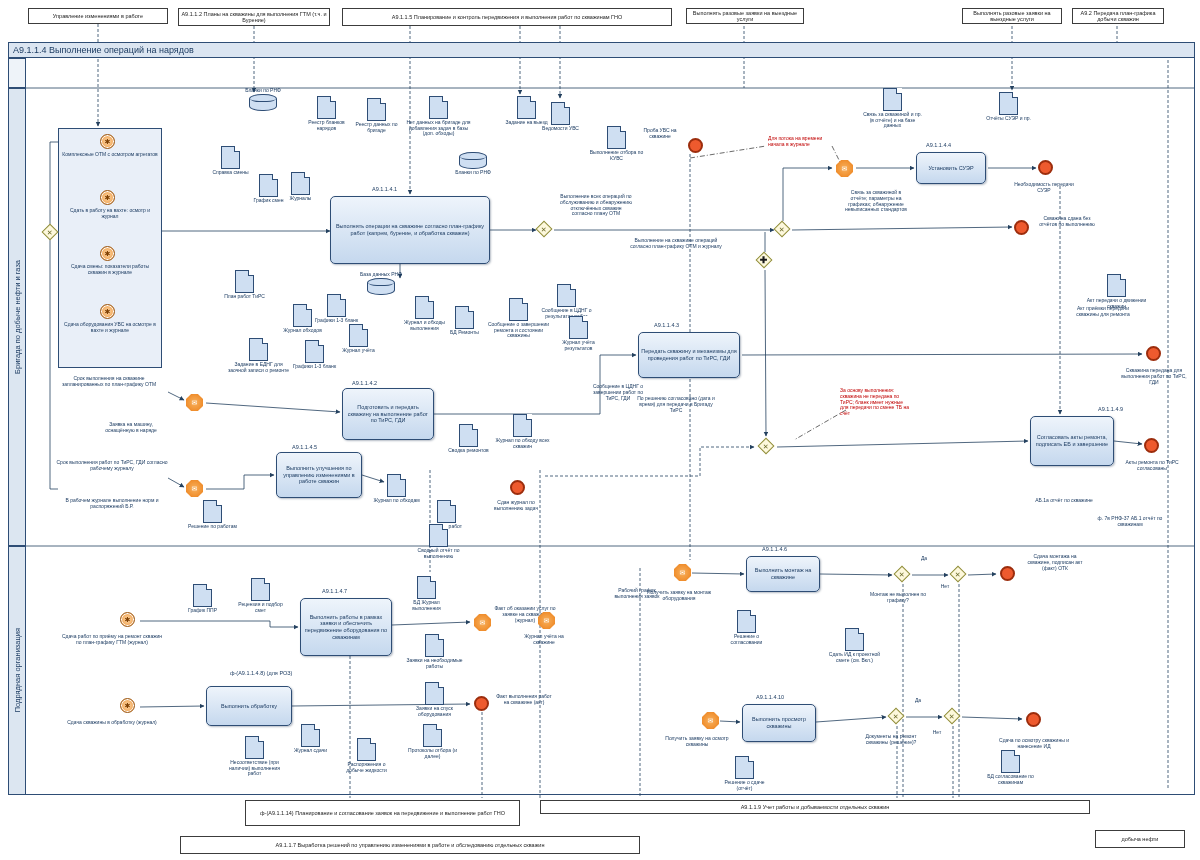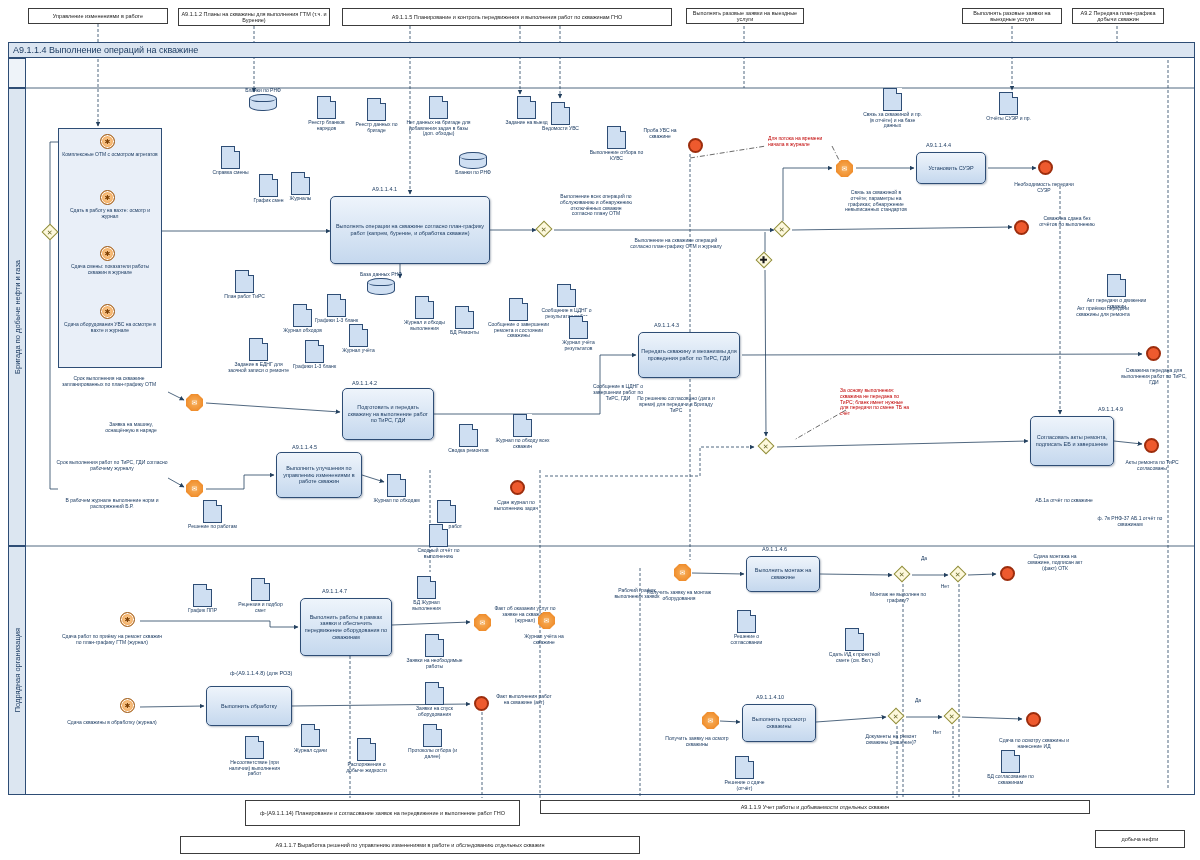--- a/index.html
+++ b/index.html
@@ -38,21 +38,21 @@
   .edge{fill:none;stroke:#24415f;stroke-width:0.8;}
   .edge.dash{stroke-dasharray:3 2;}
   .edge.dashdot{stroke-dasharray:5 2 1 2;stroke:#444;}
 </style>
 </head>
 <body>
 
 <div class="page">
   <div class="frame"></div>
   <div class="titlebar">
-    <span>А9.1.1.4 Выполнение операций на скважине</span>
+    <span>А9.1.1.4 Выполнение операций на нарядов</span>
   </div>
   <div class="cornercell"></div>
   <div class="lane lane1">
     <span>Бригада по добыче нефти и газа</span>
   </div>
   <div class="lane lane2">
     <span>Подрядная организация</span>
   </div>
 
   <svg id="edges" width="1200" height="860" viewBox="0 0 1200 860">

